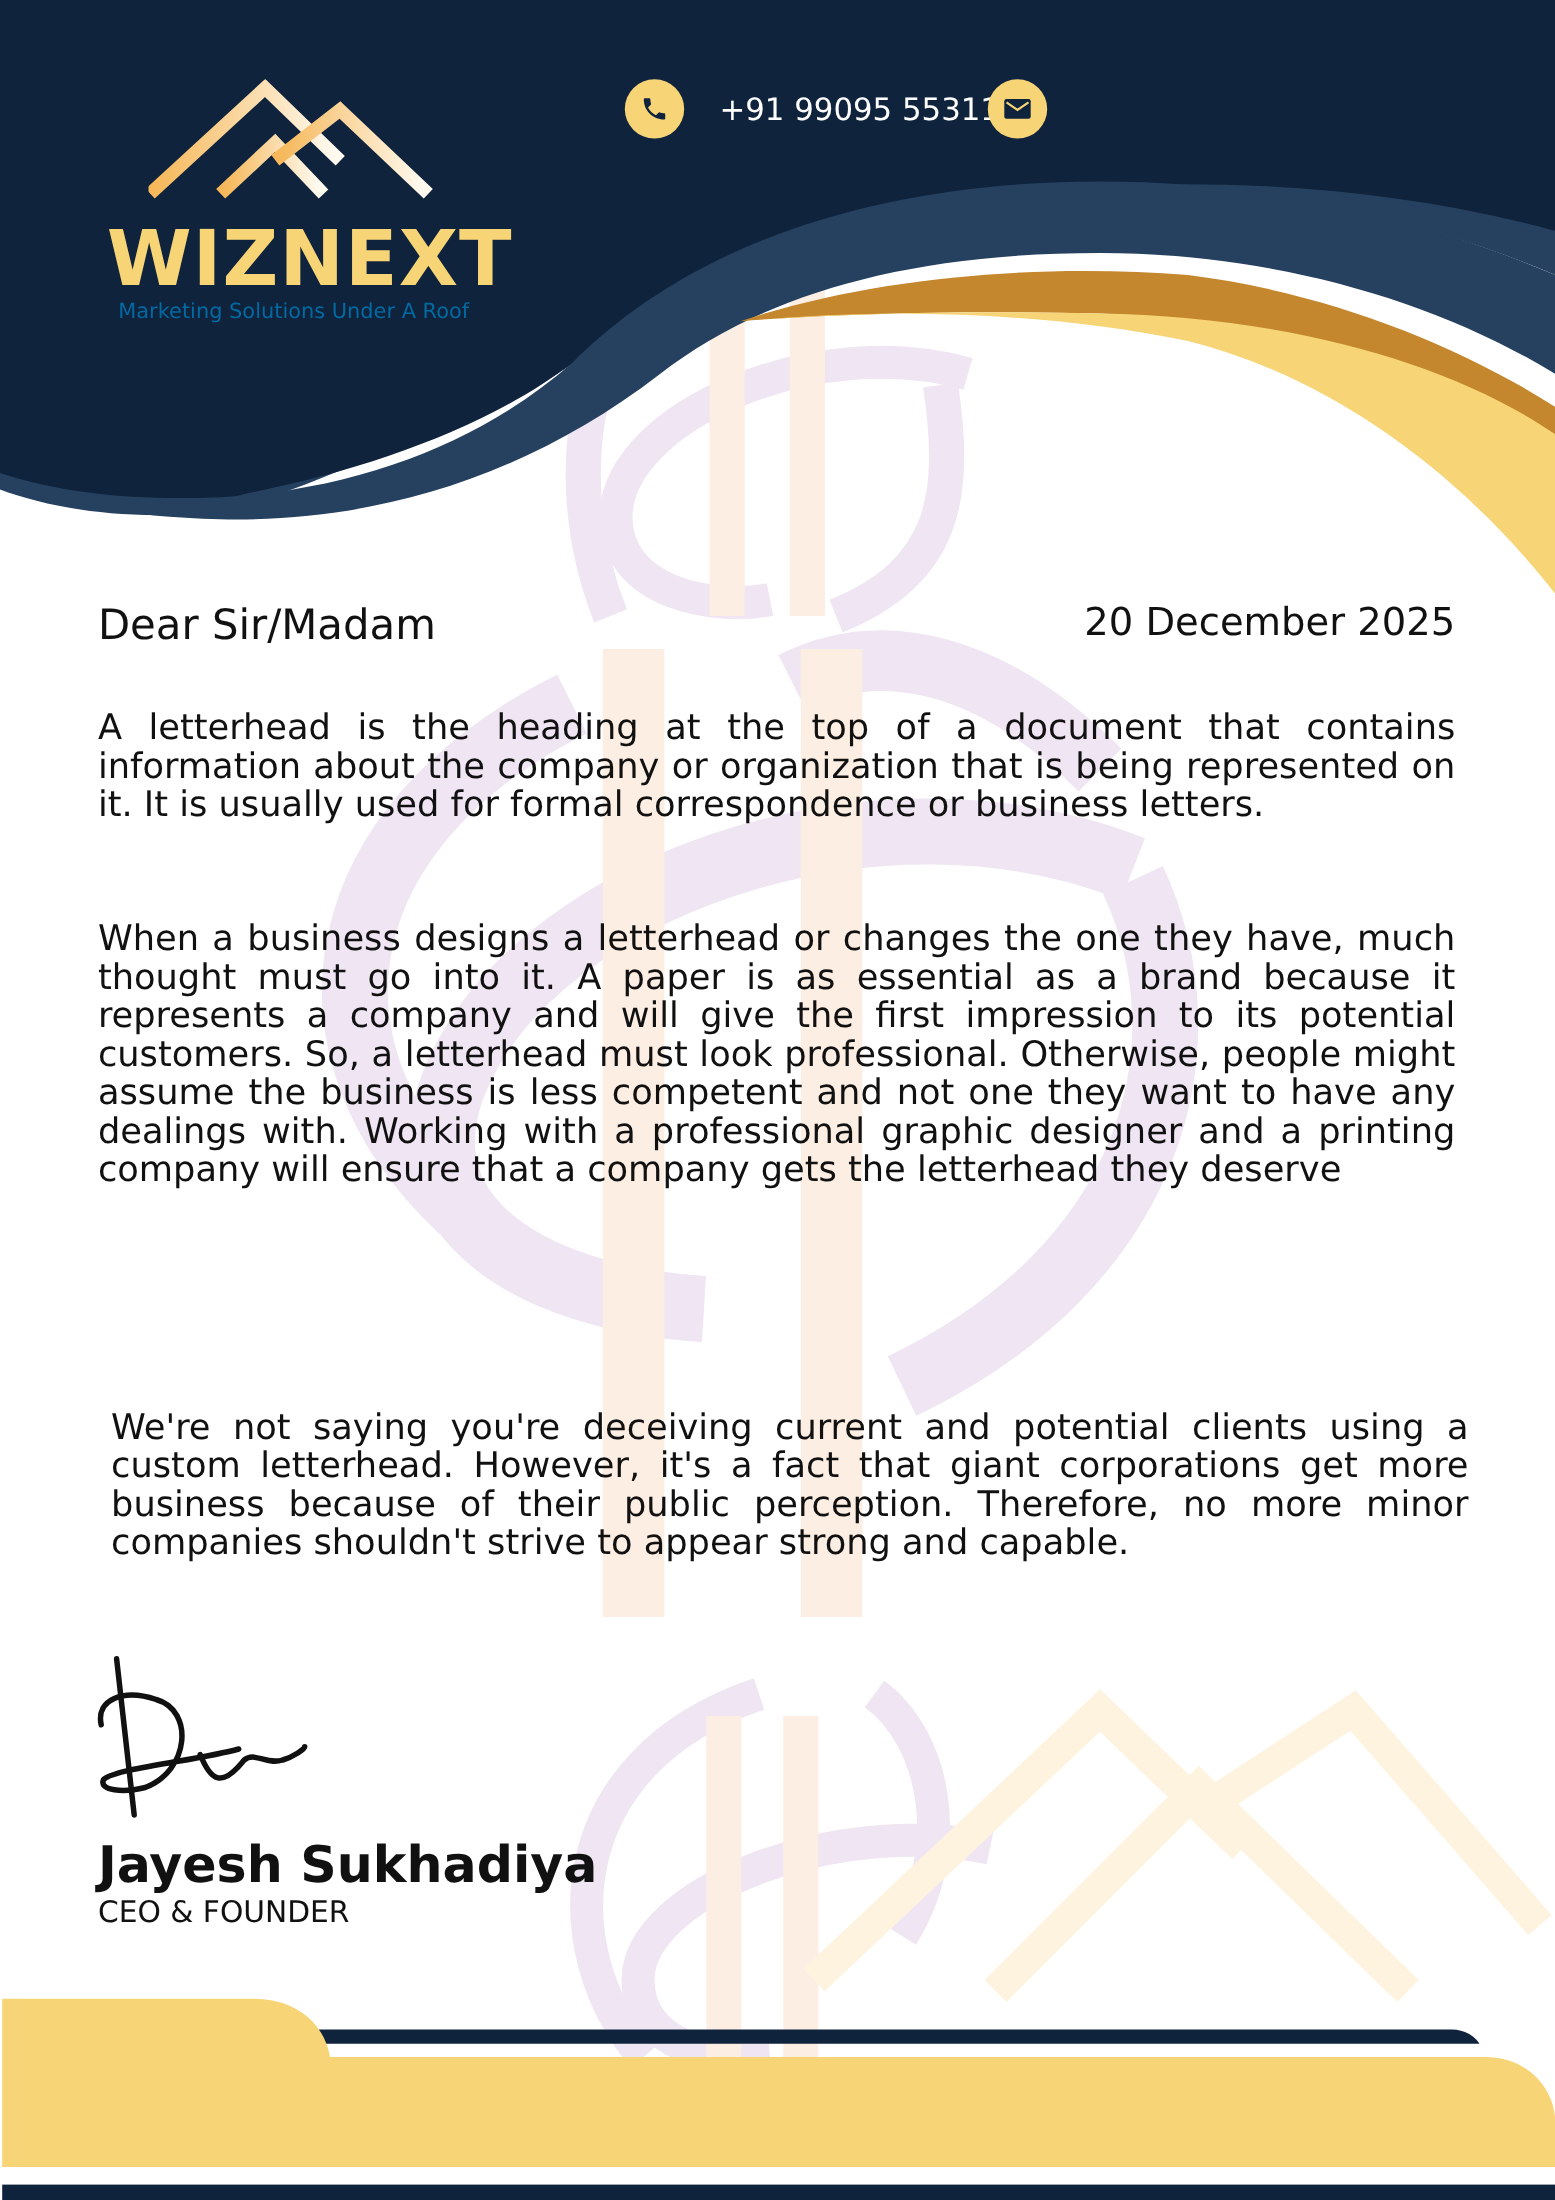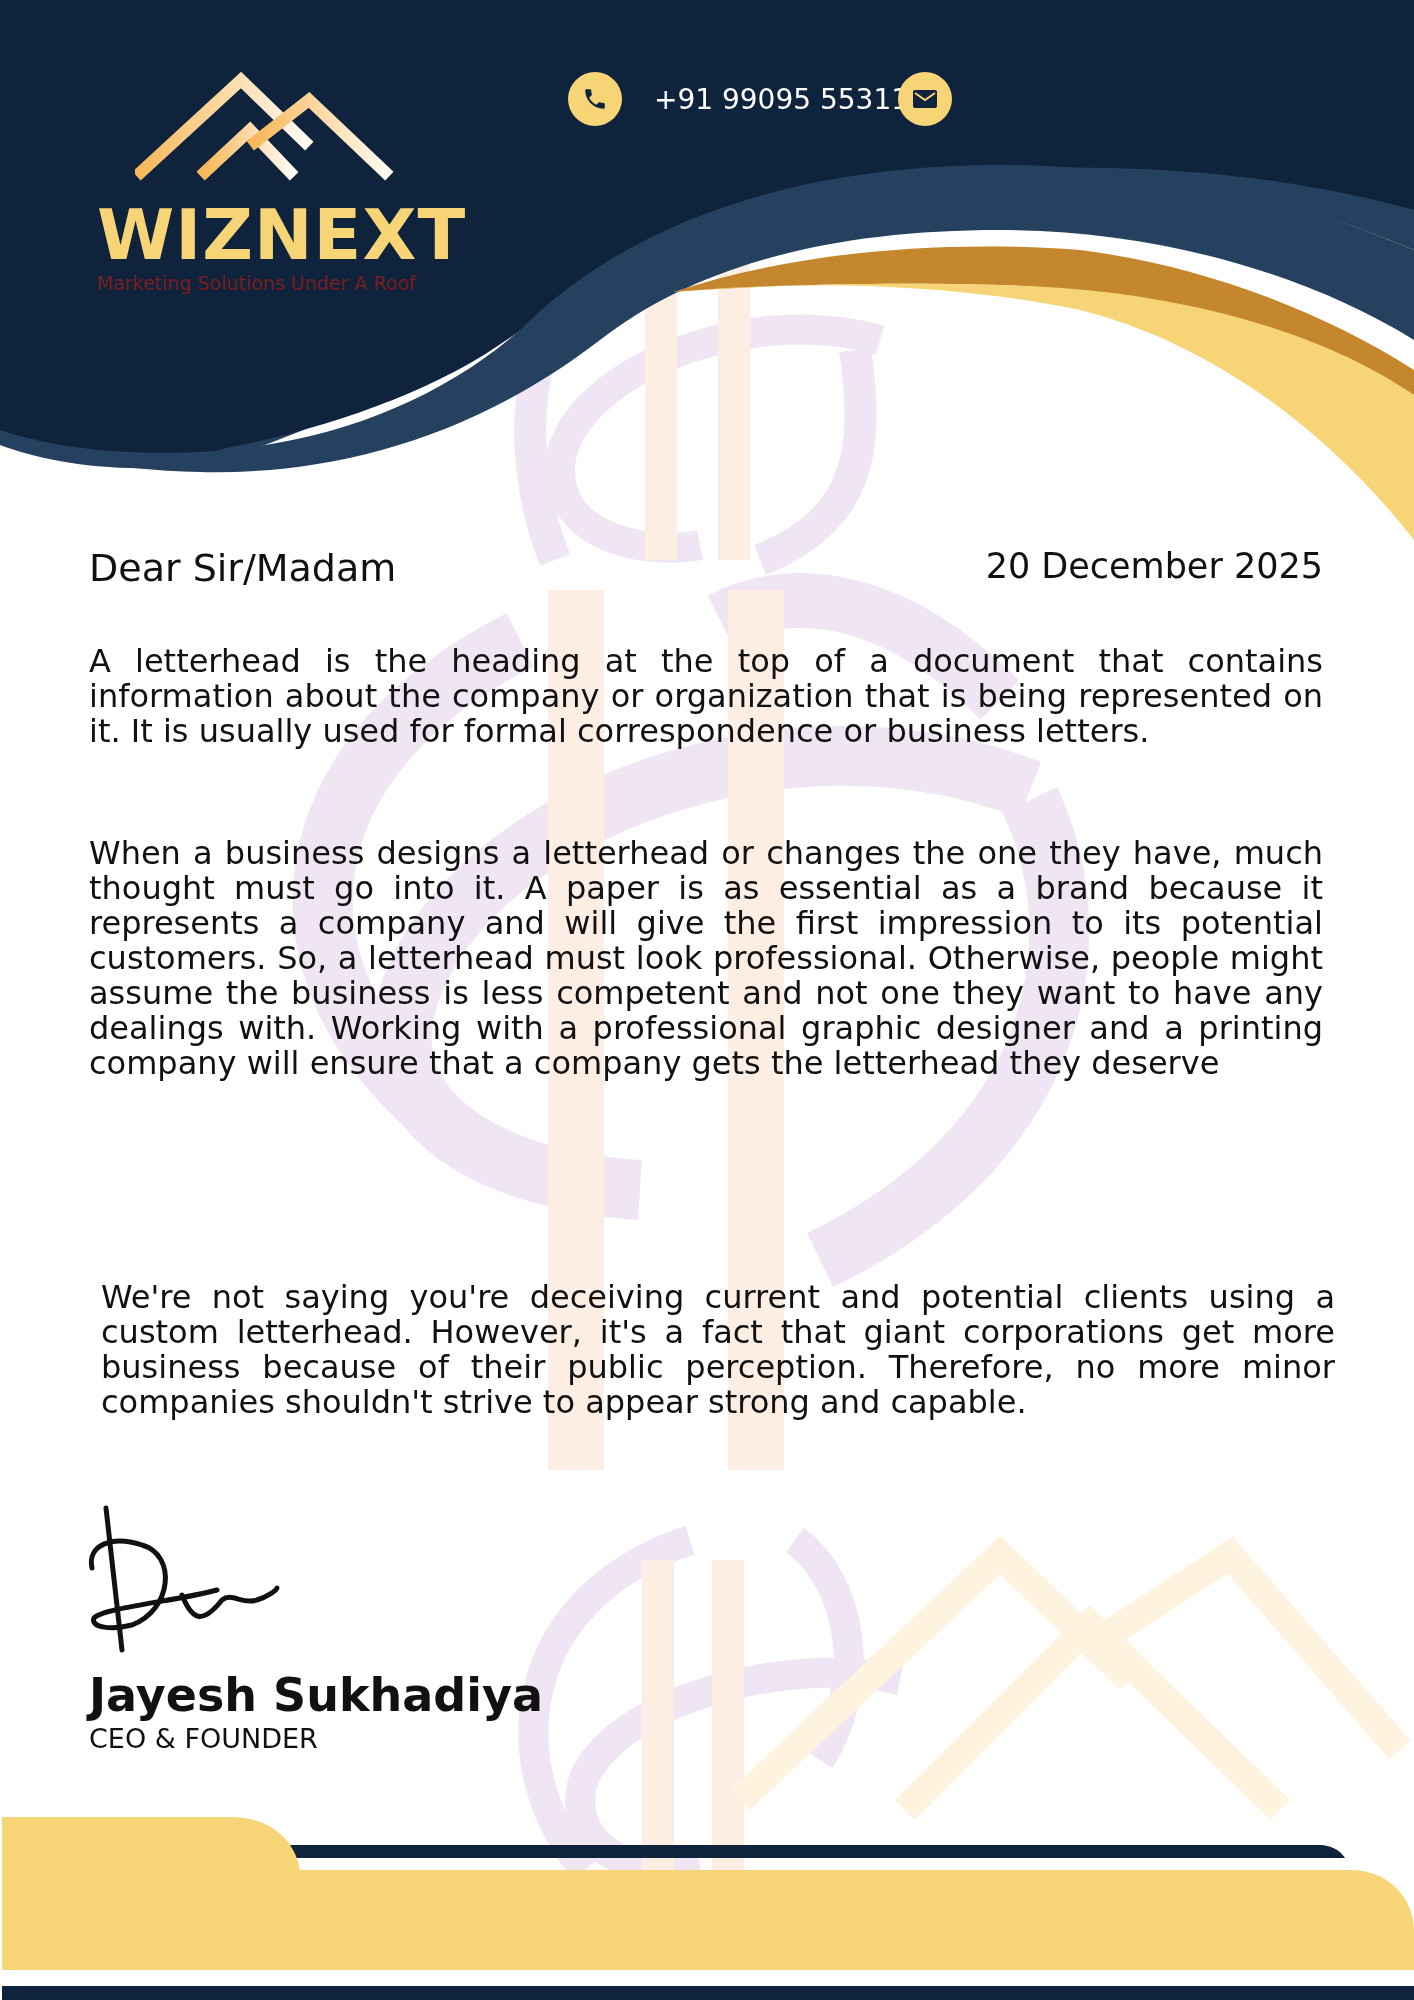--- a/index.html
+++ b/index.html
@@ -1,18 +1,18 @@
 <!DOCTYPE html>
 <html><head>
 <meta charset="utf-8">
 <style>
   html, body { margin:0; padding:0; }
   body { width:1414px; height:2000px; position:relative; overflow:hidden; background:#ffffff; font-family:"DejaVu Sans", sans-serif; color:#111; }
   .layer { position:absolute; left:0; top:0; width:1414px; height:2000px; }
-  .logo-tagline { position:absolute; left:97px; top:272px; width:340px; text-align:left; color:#7f1d1d; font-family:"DejaVu Sans", sans-serif; font-size:19px; }
+  .logo-tagline { position:absolute; left:97px; top:272px; width:340px; text-align:center; color:#0369a1; font-family:"DejaVu Sans", sans-serif; font-size:19px; }
   .logo-name { position:absolute; left:97px; top:195px; width:340px; text-align:center; color:#f7d576; font-family:"DejaVu Sans", sans-serif; font-weight:bold; font-size:70px; letter-spacing:1px; line-height:80px; }
   .contact { position:absolute; top:72px; display:flex; align-items:center; gap:32px; color:#fff; font-size:28px; font-family:"DejaVu Sans", sans-serif; }
   .contact .ic { width:54px; height:54px; border-radius:50%; background:#f7d576; display:flex; align-items:center; justify-content:center; }
   .greeting { position:absolute; left:89px; top:546px; font-size:38px; font-family:"DejaVu Sans", sans-serif; }
   .date { position:absolute; right:91px; top:546px; font-size:35px; font-weight:normal; font-family:"DejaVu Sans", sans-serif; }
   .body-text { position:absolute; left:89px; width:1234px; font-size:32px; line-height:35px; text-align:justify; font-family:"DejaVu Sans", sans-serif; }
   .sig-name { position:absolute; left:89px; top:1668px; font-size:46px; font-weight:bold; font-family:"DejaVu Sans", sans-serif; }
   .sig-title { position:absolute; left:89px; top:1723px; font-size:27px; font-family:"DejaVu Sans", sans-serif; }
 </style>
 </head>

